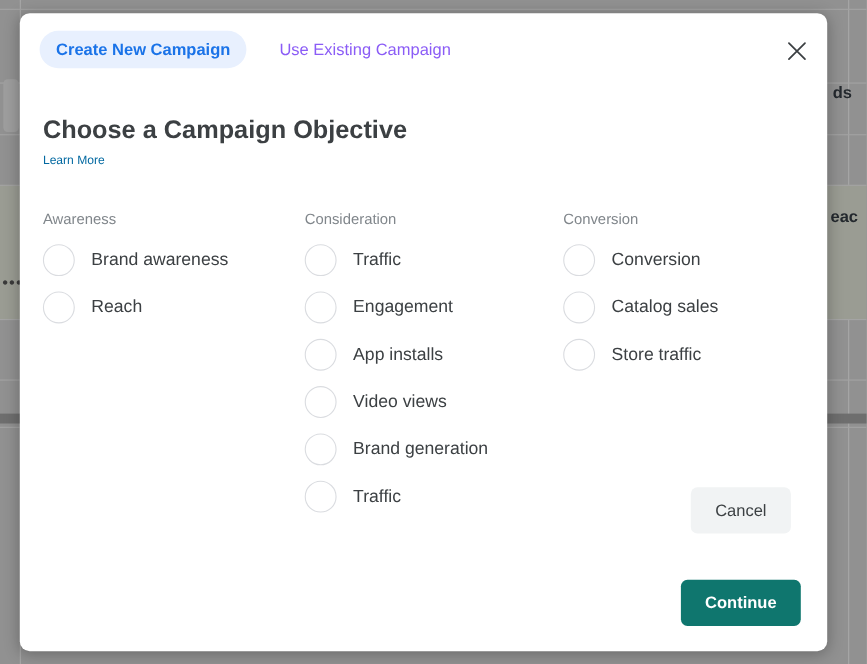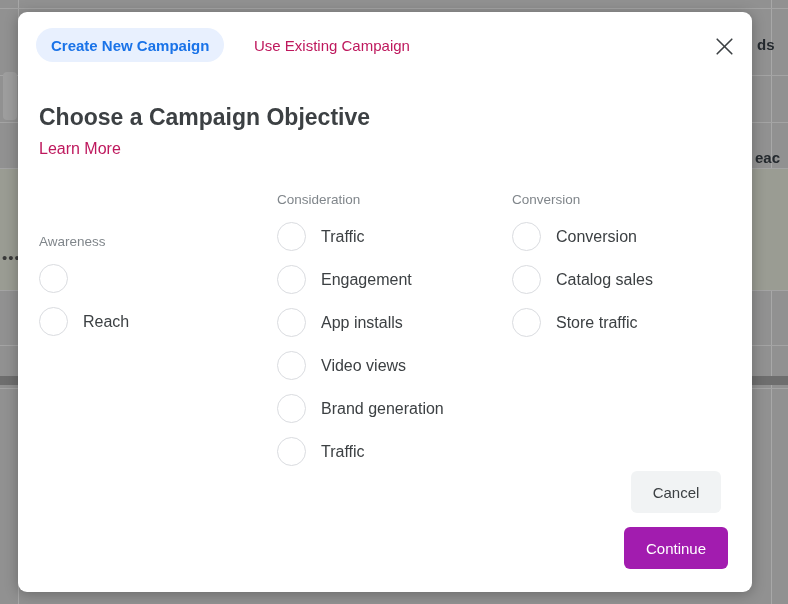--- a/index.html
+++ b/index.html
@@ -53,20 +53,21 @@
     background: #9e9e9e;
     border-radius: 4px;
   }
   .bg-text {
     position: absolute;
     color: #24292e;
     font-size: 15px;
     font-weight: bold;
     white-space: nowrap;
     font-family: "Liberation Sans", sans-serif;
+    margin-top: 40px;
   }
   .bg-ellipsis {
     position: absolute;
     color: #3a3a3a;
     font-size: 15px;
     letter-spacing: 1px;
     line-height: 1;
     font-family: "Liberation Sans", sans-serif;
   }
 
@@ -109,21 +110,21 @@
     left: 18px;
     padding: 0 15px;
     background: #e8f0fe;
     color: #1a73e8;
     border-radius: 17px;
   }
   .tab-inactive {
     left: 222px;
     padding: 0 14px;
     background: transparent;
-    color: #be185d;
+    color: #8b5cf6;
     font-weight: normal;
   }
   .close-btn {
     position: absolute;
     right: 14px;
     top: 20px;
     width: 28px;
     height: 28px;
     display: flex;
     align-items: center;
@@ -141,39 +142,39 @@
     font-size: 23px;
     color: #3c4043;
     font-weight: bold;
     line-height: 1.2;
     white-space: nowrap;
   }
   .learn-more {
     position: absolute;
     left: 21px;
     top: 128px;
-    font-size: 16px;
-    color: #be185d;
+    font-size: 11px;
+    color: #0369a1;
     text-decoration: none;
     cursor: pointer;
     white-space: nowrap;
   }
 
   
   .columns {
     position: absolute;
     left: 21px;
     top: 180px;
     right: 20px;
   }
   .col {
     position: absolute;
     top: 0;
   }
-  .col-0 { left: 0px;   width: 230px; margin-top: 42px; }
+  .col-0 { left: 0px;   width: 230px; }
   .col-1 { left: 238px; width: 230px; }
   .col-2 { left: 473px; width: 230px; }
 
   .col-title {
     font-size: 13.5px;
     color: #80868b;
     margin: 0 0 8px 0;
     font-weight: normal;
     white-space: nowrap;
   }
@@ -217,23 +218,24 @@
     font-family: "Liberation Sans", sans-serif;
     cursor: pointer;
     padding: 0 22px;
     box-sizing: border-box;
   }
   .btn-cancel {
     background: #f1f3f4;
     color: #3c4043;
   }
   .btn-continue {
-    background: #a21caf;
+    background: #0f766e;
     color: #ffffff;
-    font-weight: normal;
+    font-weight: bold;
+    margin-top: 28px;
   }
 </style>
 </head>
 <body>
 
 <div id="backdrop">
   <div class="bg-sidebar-edge" style="left:18px;"></div>
   <div class="bg-sidebar-edge" style="left:771px;"></div>
 
   <div class="bg-row-line" style="top:8px;"></div>
@@ -269,20 +271,21 @@
 
   <div class="heading">Choose a Campaign Objective</div>
   <div class="learn-more">Learn More</div>
 
   <div class="columns">
 
     <div class="col col-0">
       <div class="col-title">Awareness</div>
       <div class="opt">
         <span class="radio"></span>
+        <span class="opt-label">Brand awareness</span>
       </div>
       <div class="opt">
         <span class="radio"></span>
         <span class="opt-label">Reach</span>
       </div>
     </div>
 
     <div class="col col-1">
       <div class="col-title">Consideration</div>
       <div class="opt">

